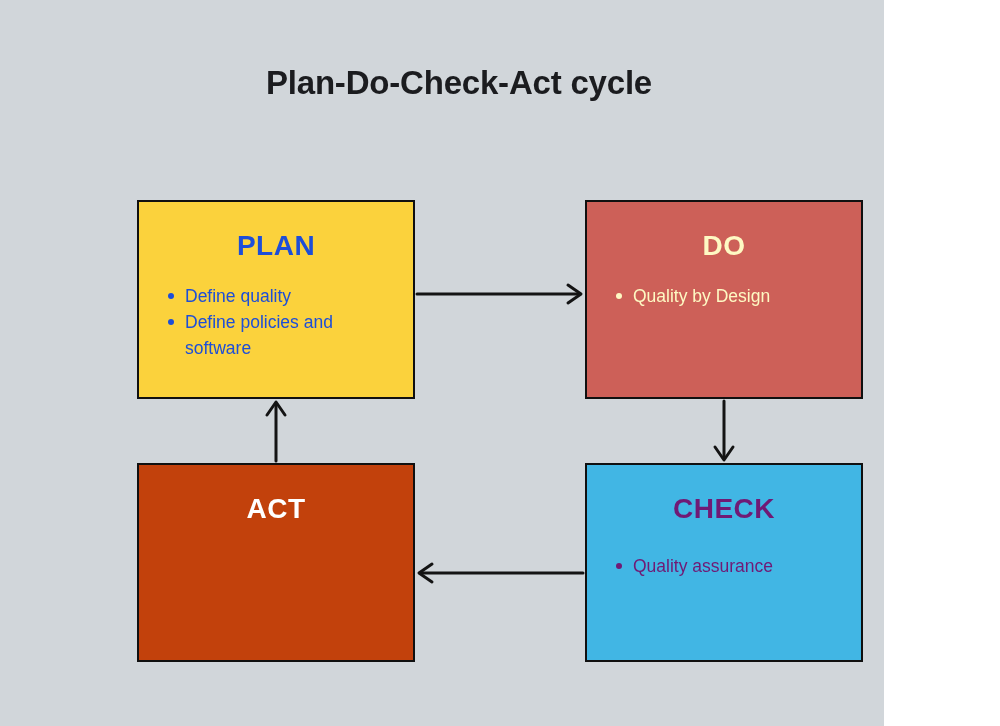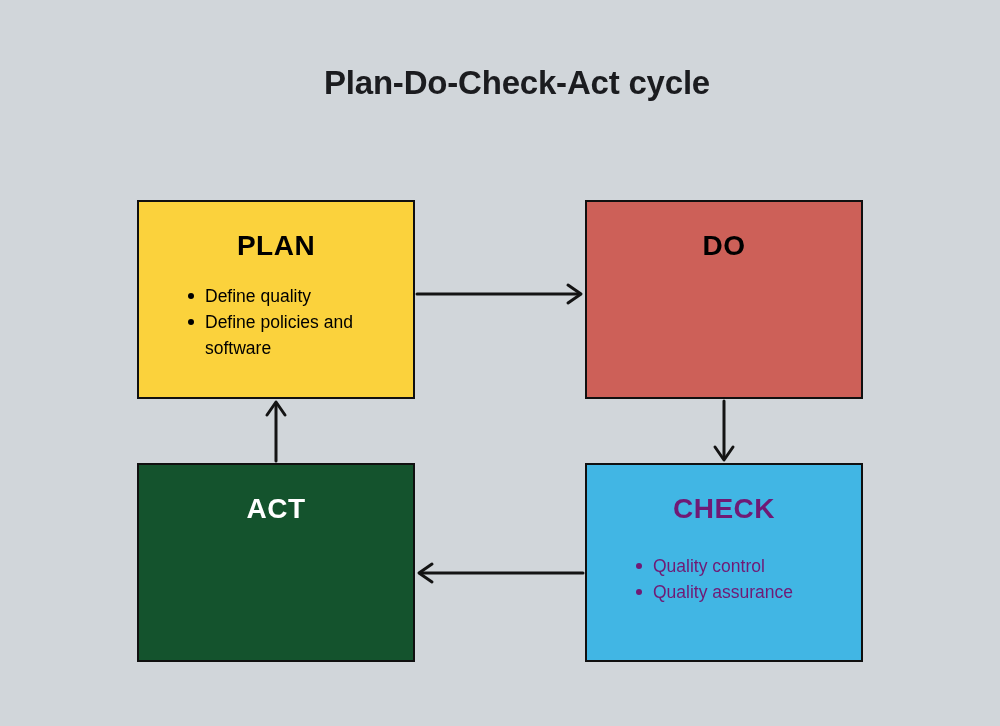--- a/index.html
+++ b/index.html
@@ -4,21 +4,21 @@
 <style>
   * { box-sizing: border-box; }
   html, body { margin: 0; padding: 0; }
   body {
     width: 1000px; height: 726px;
     font-family: "Liberation Sans", sans-serif;
     overflow: hidden;
   }
   .canvas {
     position: relative;
-    width: 1000px; height: 726px;
+    width: 884px; height: 726px;
   }
   .title {
     position: absolute;
     top: 64px; left: 0; right: 0;
     margin: 0;
     text-align: center;
     font-size: 33px;
     font-weight: 700;
     letter-spacing: -0.2px;
     transform: translateX(17px);
@@ -45,21 +45,20 @@
     padding: 0;
     list-style: none;
     font-size: 17.5px;
     line-height: 26px;
   }
   .box.lower ul { margin-top: 30px; }
   .box li {
     position: relative;
     padding-left: 46px;
     padding-right: 18px;
-    margin-left: 20px;
   }
   .box li::before {
     content: "";
     position: absolute;
     left: 29px; top: 10px;
     width: 6px; height: 6px;
     border-radius: 50%;
     background: currentColor;
   }
   svg.arrows {
@@ -69,41 +68,43 @@
     pointer-events: none;
   }
 </style>
 </head>
 <body>
 
 <div class="canvas" style="background-color: rgb(209, 214, 218);">
 
   <h1 class="title" style="color: rgb(27, 28, 31);">Plan-Do-Check-Act cycle</h1>
 
-  <div class="box box-plan" style="background-color: rgb(251, 210, 60); color: #000000; border-color: rgb(16, 16, 16);">
+  <div class="box box-plan" style="background-color: rgb(251, 210, 60); color: #1d4ed8; border-color: rgb(16, 16, 16);">
     <h2>PLAN</h2>
     <ul>
         <li>Define quality</li>
         <li>Define policies and software</li>
       </ul>
   </div>
 
-  <div class="box box-do" style="background-color: rgb(205, 96, 88); color: #000000; border-color: rgb(16, 16, 16);">
+  <div class="box box-do" style="background-color: rgb(205, 96, 88); color: #fef9c3; border-color: rgb(16, 16, 16);">
     <h2>DO</h2>
+    <ul>
+        <li>Quality by Design</li>
+      </ul>
   </div>
 
   <div class="box box-check lower" style="background-color: rgb(65, 182, 228); color: #701a75; border-color: rgb(16, 16, 16);">
     <h2>CHECK</h2>
     <ul>
-        <li>Quality control</li>
         <li>Quality assurance</li>
       </ul>
   </div>
 
-  <div class="box box-act lower" style="background-color: #14532d; color: rgb(255, 255, 255); border-color: rgb(16, 16, 16);">
+  <div class="box box-act lower" style="background-color: #c2410c; color: rgb(255, 255, 255); border-color: rgb(16, 16, 16);">
     <h2>ACT</h2>
   </div>
 
   <svg class="arrows" viewBox="0 0 1000 726" fill="none" stroke-width="3" stroke-linecap="round" stroke-linejoin="round" stroke="#141414">
     <g>
       <line x1="417" y1="294" x2="580" y2="294"></line>
       <polyline points="568,285 581,294 568,303"></polyline>
     </g>
     <g>
       <line x1="724" y1="401" x2="724" y2="458"></line>

